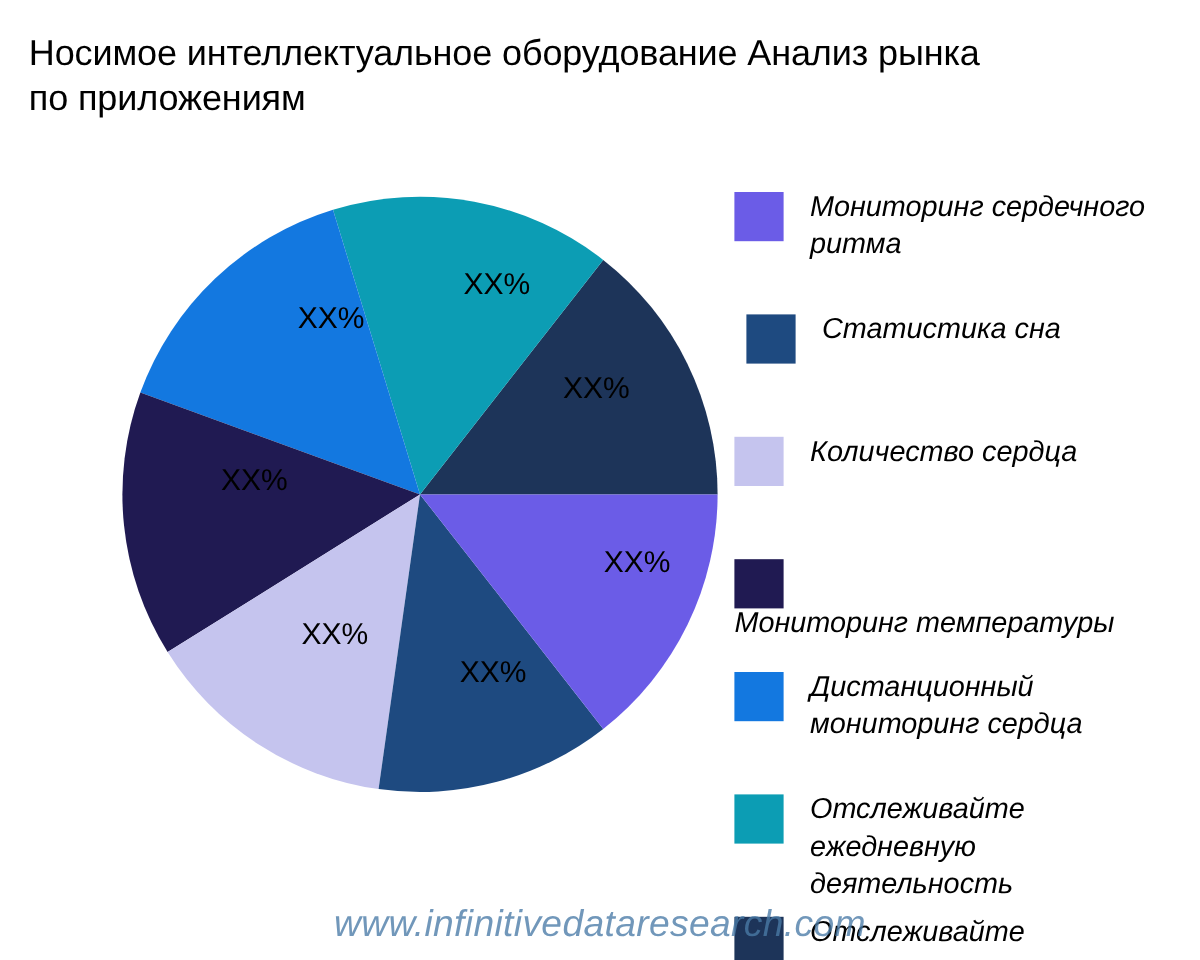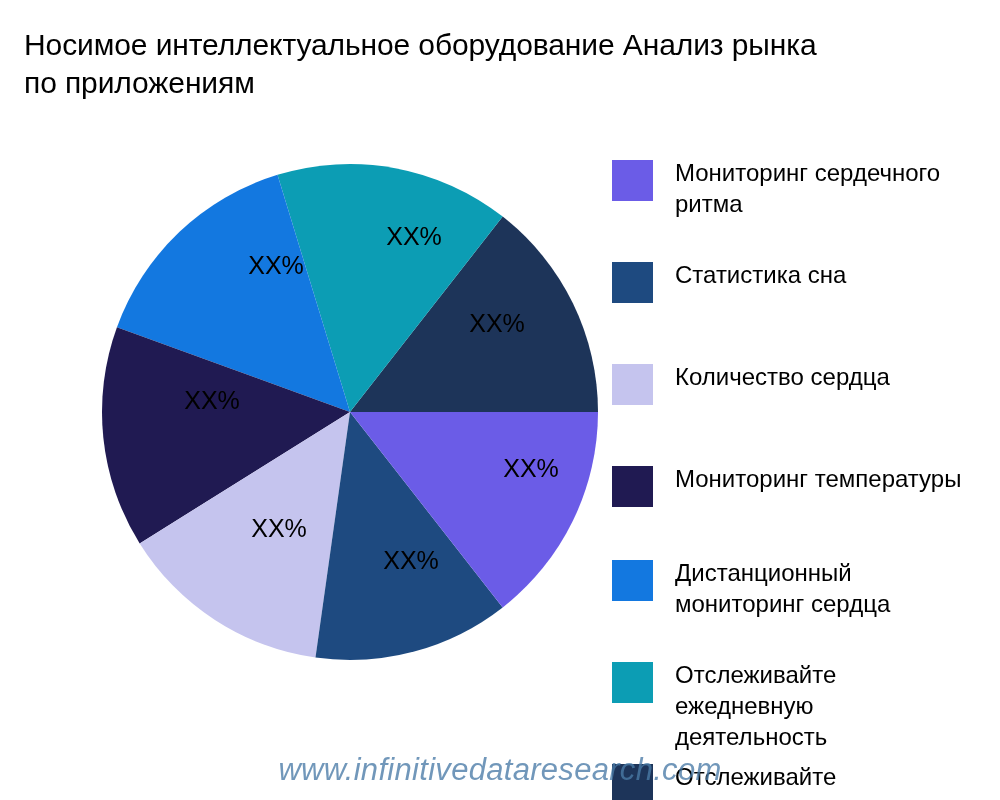--- a/index.html
+++ b/index.html
@@ -66,20 +66,21 @@
     left: 612px;
     top: 152px;
     width: 400px;            
     height: 660px;
   }
   .legend-item {
     position: absolute;
     left: 0;
     display: flex;
     align-items: flex-start;
+    font-style: italic;
   }
   .legend-swatch {
     flex: 0 0 auto;
     width: 41px;
     height: 41px;
     margin-right: 22px;
   }
   .legend-label {
     font-size: 24px;
     line-height: 31px;
@@ -133,29 +134,29 @@
         </g>
     </svg>
   </div>
 
   <div id="legend">
       <div class="legend-item" style="top: 8px;">
         <span class="legend-swatch" style="background: rgb(107, 92, 231);"></span>
         <span class="legend-label">Мониторинг сердечного
 ритма</span>
       </div>
-      <div class="legend-item" style="top: 110px;">
+      <div class="legend-item" style="top: 110px; margin-left: 10px;">
         <span class="legend-swatch" style="background: rgb(30, 74, 128);"></span>
         <span class="legend-label">Статистика сна</span>
       </div>
       <div class="legend-item" style="top: 212px;">
         <span class="legend-swatch" style="background: rgb(197, 196, 238);"></span>
         <span class="legend-label">Количество сердца</span>
       </div>
-      <div class="legend-item" style="top: 314px;">
+      <div class="legend-item" style="top: 314px; flex-direction: column;">
         <span class="legend-swatch" style="background: rgb(32, 26, 82);"></span>
         <span class="legend-label">Мониторинг температуры</span>
       </div>
       <div class="legend-item" style="top: 408px;">
         <span class="legend-swatch" style="background: rgb(19, 120, 224);"></span>
         <span class="legend-label">Дистанционный
 мониторинг сердца</span>
       </div>
       <div class="legend-item" style="top: 510px;">
         <span class="legend-swatch" style="background: rgb(12, 157, 180);"></span>

